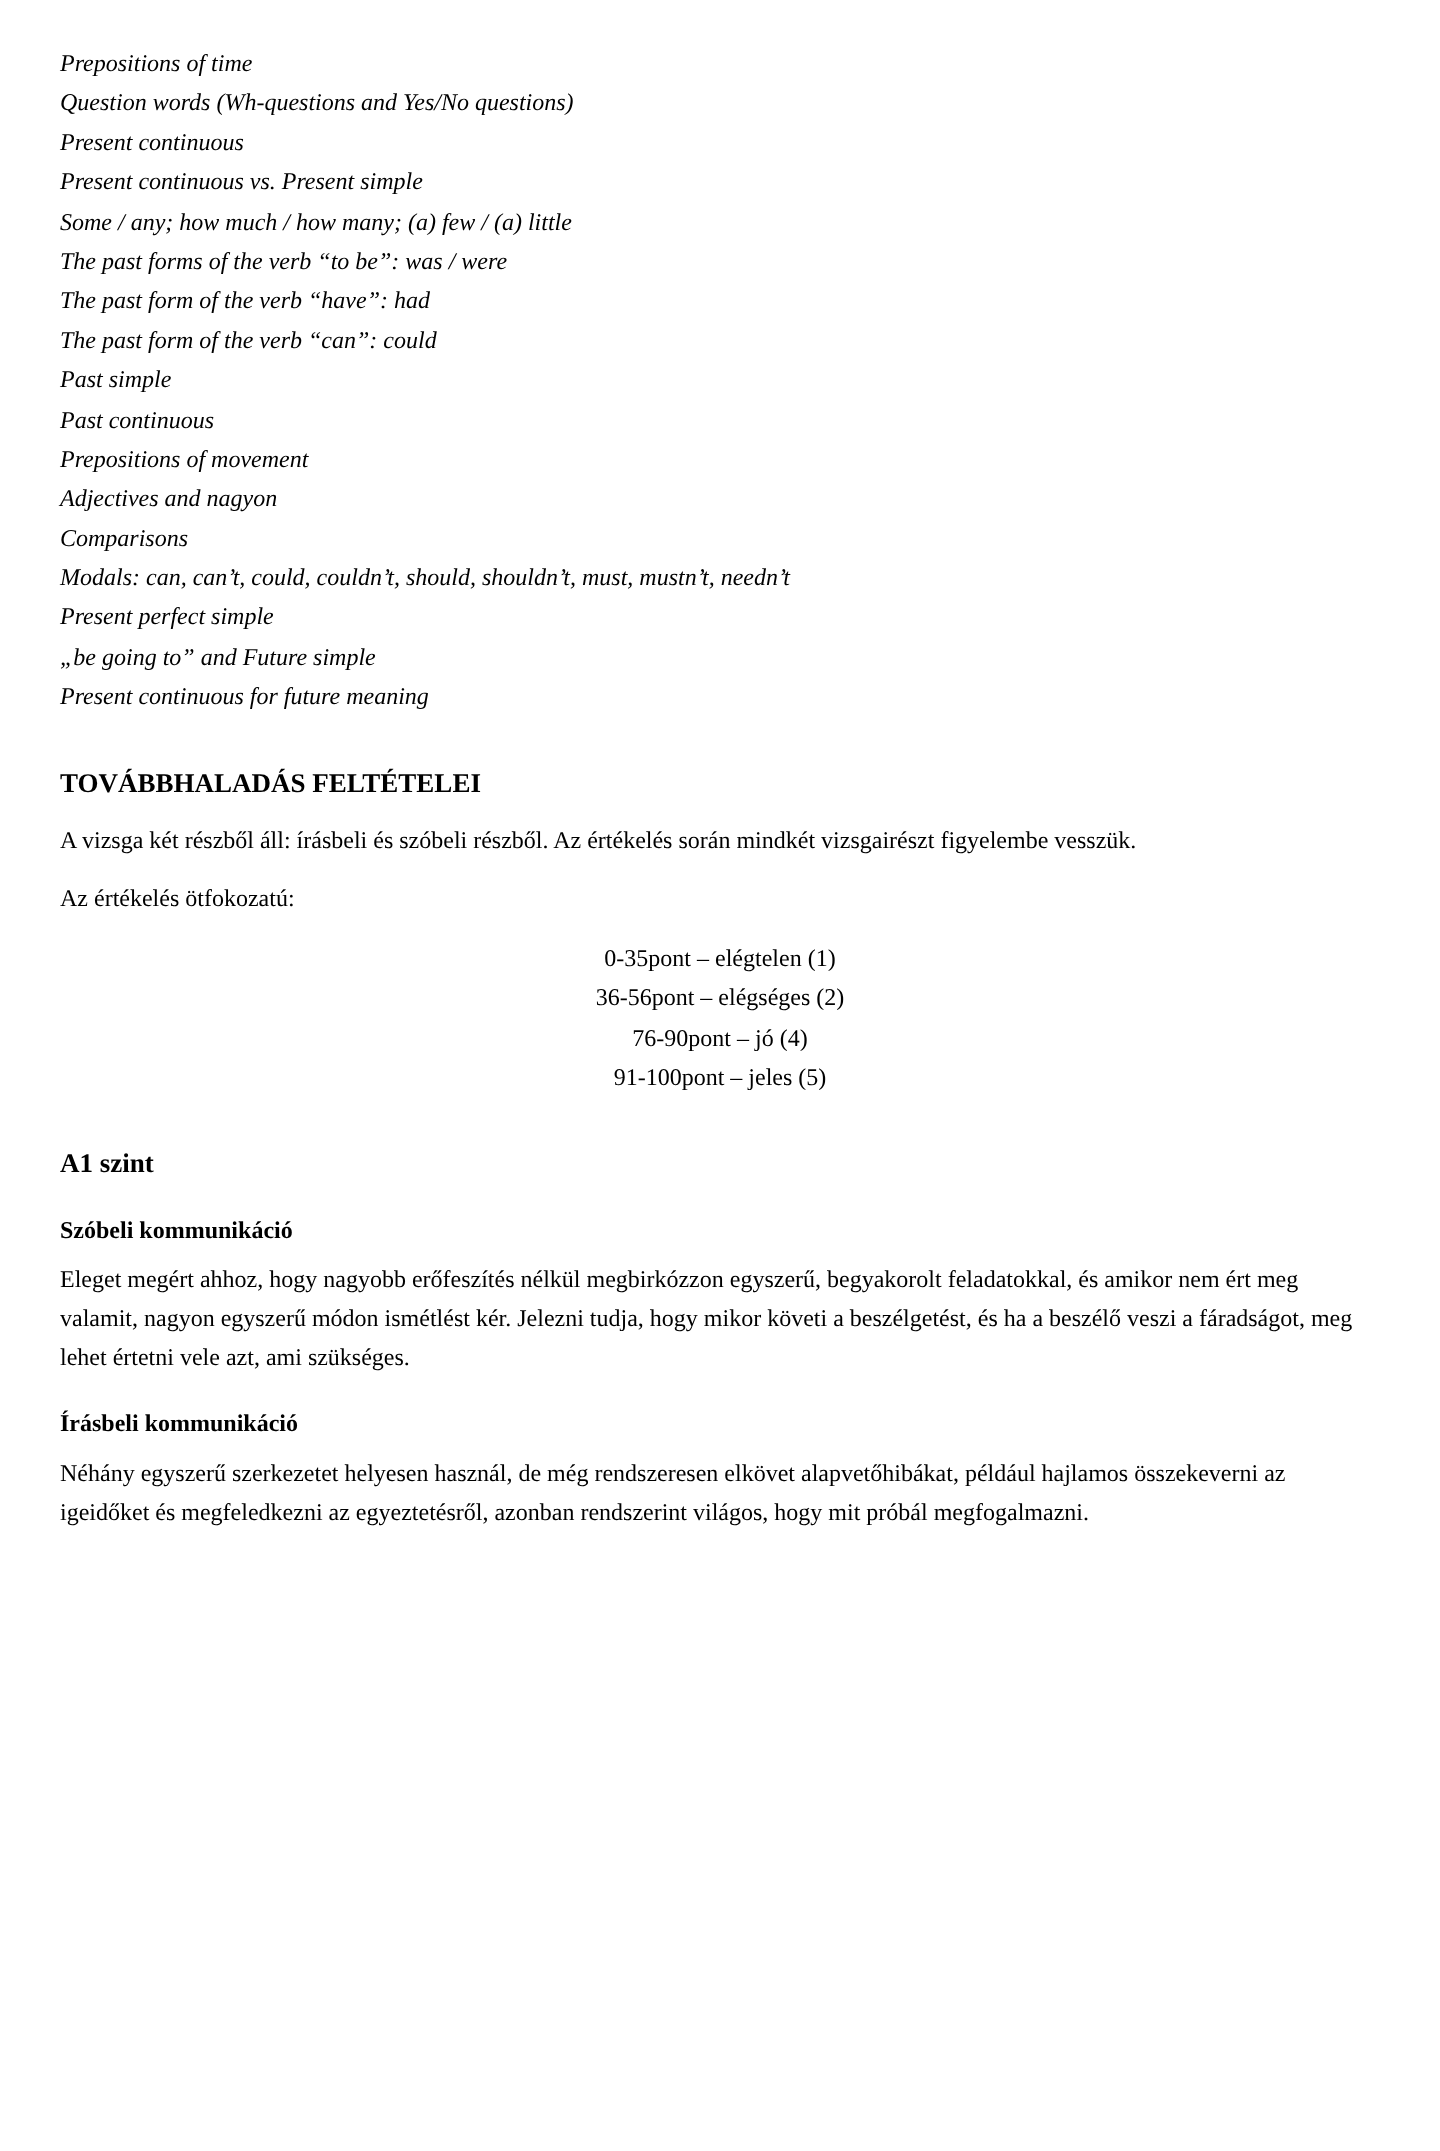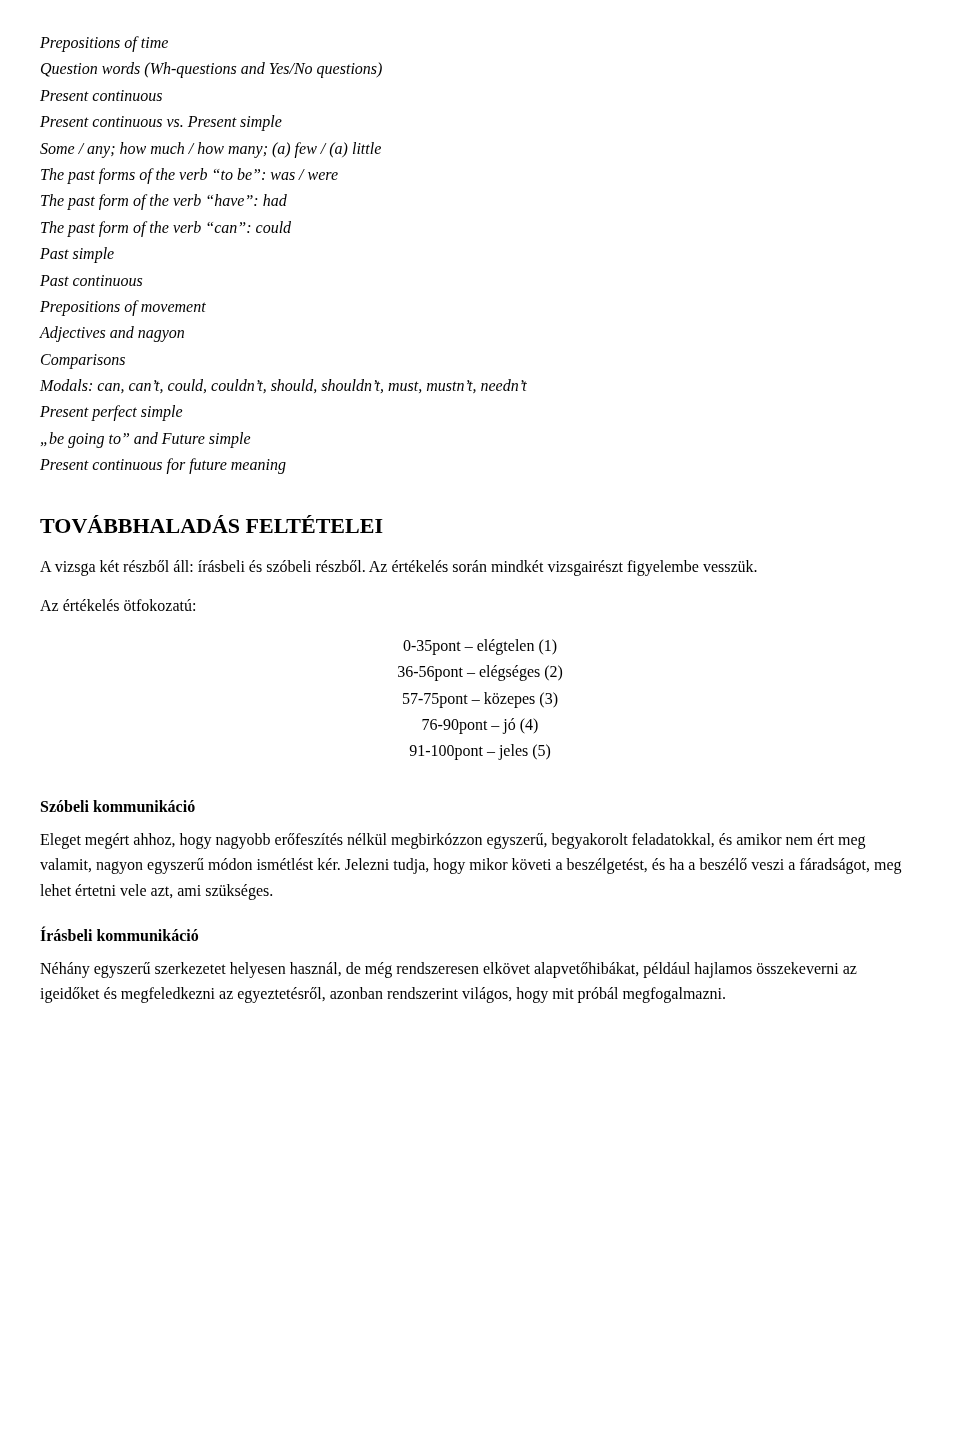--- a/index.html
+++ b/index.html
@@ -21,21 +21,21 @@
     .list-section {
       margin-bottom: 20px;
     }
 
     .list-section p {
       line-height: 1.65;
       font-style: italic;
     }
 
     .section-heading {
-      font-size: 22px;
+      font-size: 18px;
       font-weight: bold;
       margin-top: 30px;
       margin-bottom: 12px;
     }
 
     .subsection-heading {
       font-size: 16px;
       font-weight: bold;
       margin-top: 20px;
       margin-bottom: 8px;
@@ -92,27 +92,27 @@
 </div>
 
 <div>
   <div class="section-heading">TOVÁBBHALADÁS FELTÉTELEI</div>
   <p class="paragraph">A vizsga két részből áll: írásbeli és szóbeli részből. Az értékelés során mindkét vizsgairészt figyelembe vesszük.</p>
   <p class="paragraph">Az értékelés ötfokozatú:</p>
   <div class="score-list">
 
   <p>0-35pont – elégtelen (1)</p>
       <p>36-56pont – elégséges (2)</p>
-      <p>57-75pont – közepes (3)</p>
       <p>76-90pont – jó (4)</p>
       <p>91-100pont – jeles (5)</p>
     </div>
 </div>
 
 <div class="level-section">
+  <div class="level-title">A1 szint</div>
   <div>
     <div class="subsection-heading">Szóbeli kommunikáció</div>
     <p class="paragraph">Eleget megért ahhoz, hogy nagyobb erőfeszítés nélkül megbirkózzon egyszerű, begyakorolt feladatokkal, és amikor nem ért meg valamit, nagyon egyszerű módon ismétlést kér. Jelezni tudja, hogy mikor követi a beszélgetést, és ha a beszélő veszi a fáradságot, meg lehet értetni vele azt, ami szükséges.</p>
   </div>
   <div>
     <div class="subsection-heading">Írásbeli kommunikáció</div>
     <p class="paragraph">Néhány egyszerű szerkezetet helyesen használ, de még rendszeresen elkövet alapvetőhibákat, például hajlamos összekeverni az igeidőket és megfeledkezni az egyeztetésről, azonban rendszerint világos, hogy mit próbál megfogalmazni.</p>
   </div>
 </div>
 

